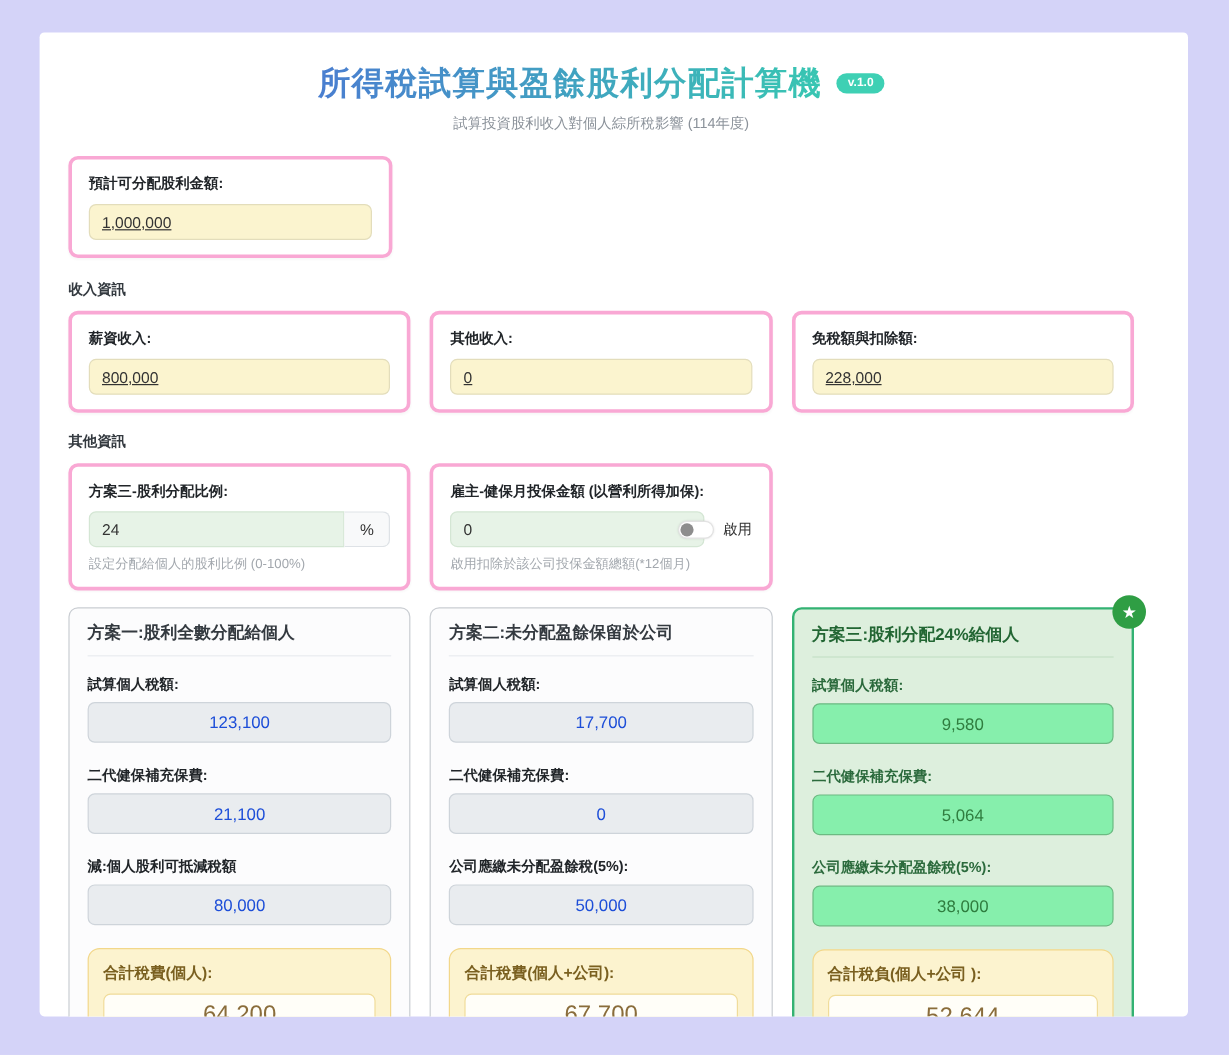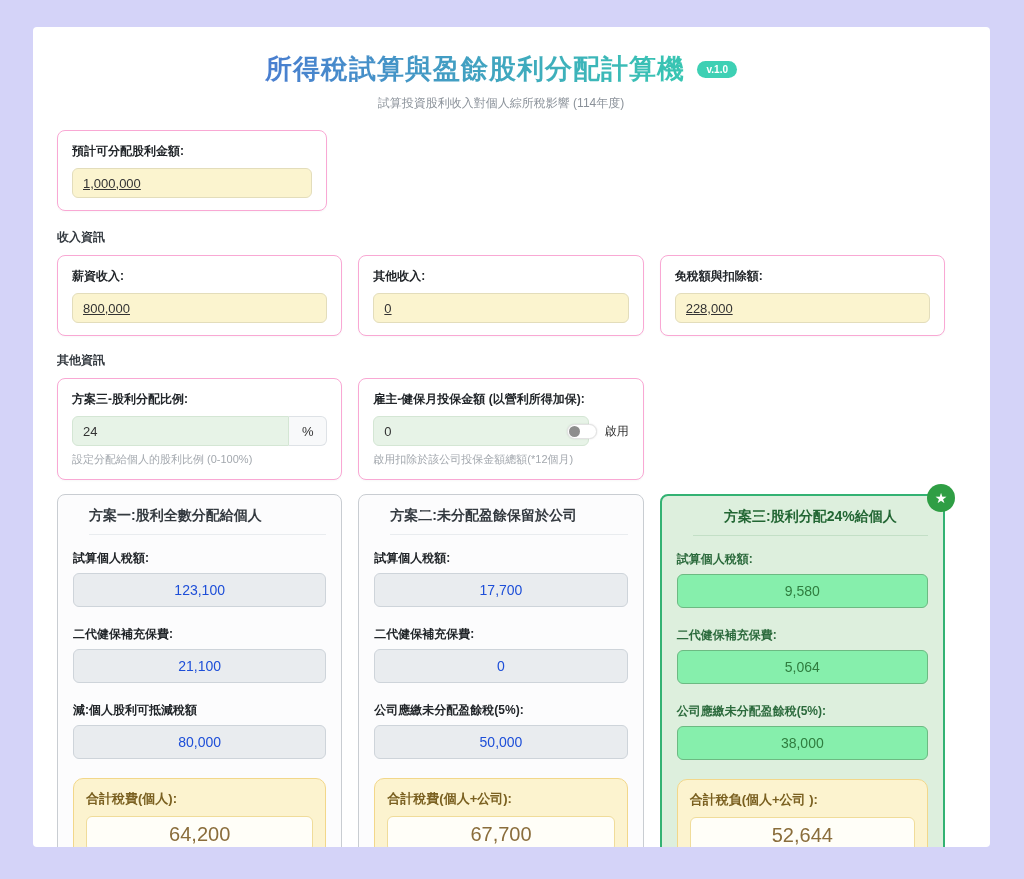--- a/index.html
+++ b/index.html
@@ -32,21 +32,21 @@
     margin-left: 8px; padding: 3px 9px;
     background: #3ed0b4; color: #ffffff;
     font-size: 10px; font-weight: bold;
     border-radius: 10px;
   }
   .subtitle { margin-top: 8px; font-size: 12px; color: #8b929a; }
 
   
   .card {
     background: #ffffff;
-    border: 1px solid #f9a8d4;
+    border: 3px solid #f9a8d4;
     border-radius: 8px;
     padding: 12px 14px;
     box-shadow: 0 1px 2px rgba(0,0,0,0.03);
   }
   .field-label {
     font-size: 12px; font-weight: bold; color: #212529;
     margin-bottom: 8px; display: block;
   }
   input.text-input {
     width: 100%; height: 30px;
@@ -104,21 +104,20 @@
     background: #fcfcfd;
     border: 1px solid #c9cdd2;
     border-radius: 8px;
     padding: 12px 15px 14px 15px;
     position: relative;
   }
   .plan-title {
     font-size: 14px; font-weight: bold; color: #343a40;
     padding-bottom: 9px; margin-bottom: 15px;
     border-bottom: 1px solid #e9ecef;
-    margin-left: 16px;
   }
   .plan-field { margin-bottom: 19px; }
   .plan-field .field-label { margin-bottom: 6px; }
   .readonly-box {
     width: 100%; height: 34px;
     background: #e9ecef; border: 1px solid #ced4da; border-radius: 6px;
     display: flex; align-items: center; justify-content: center;
     font-size: 14px; color: #1d4ed8;
   }
   .total-box {
@@ -134,21 +133,21 @@
     background: #fffef8; border: 1px solid #f0dc9a; border-radius: 6px;
     display: flex; align-items: center; justify-content: center;
     font-size: 20px; color: #8a6d3b;
   }
 
   
   .plan-card.highlight {
     background: #ddefdd;
     border: 2px solid #33b273;
   }
-  .plan-card.highlight .plan-title { color: #226633; border-bottom-color: #c3dfc6; text-align: center; }
+  .plan-card.highlight .plan-title { color: #226633; border-bottom-color: #c3dfc6; }
   .plan-card.highlight .field-label { color: #2b6a3c; }
   .plan-card.highlight .readonly-box {
     background: #86efac; border: 1px solid #6cba82; color: #2f7d3f;
   }
   .star-badge {
     position: absolute; top: -12px; right: -12px;
     width: 28px; height: 28px; border-radius: 50%;
     background: #2f9e44;
     display: flex; align-items: center; justify-content: center;
     color: #ffffff; font-size: 14px;

